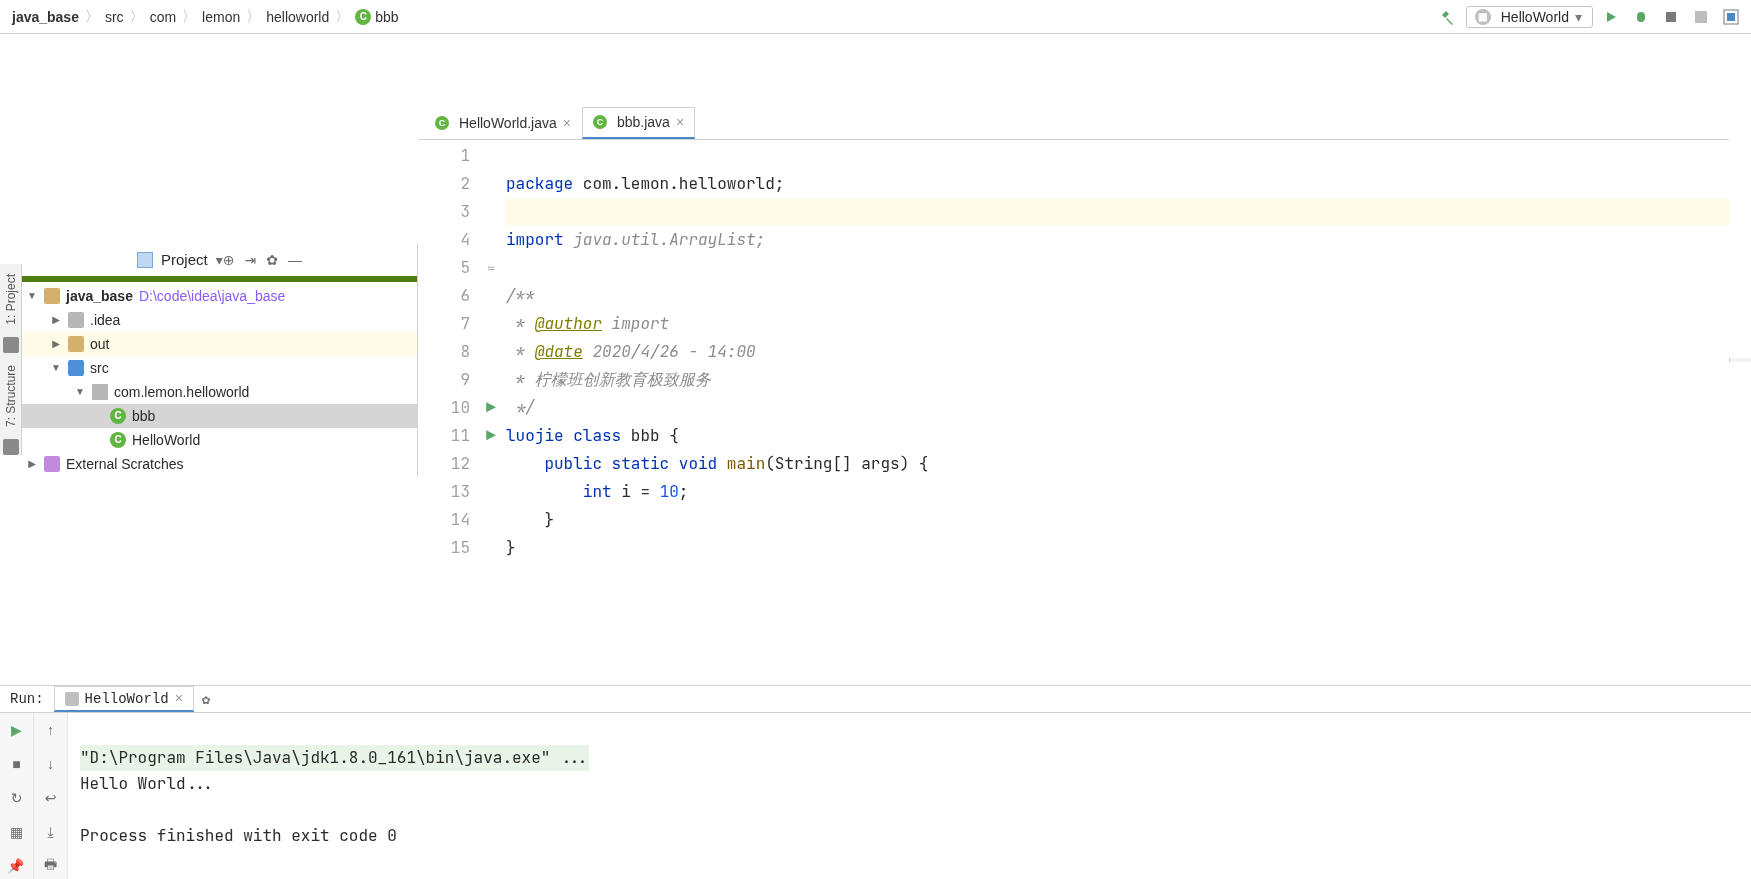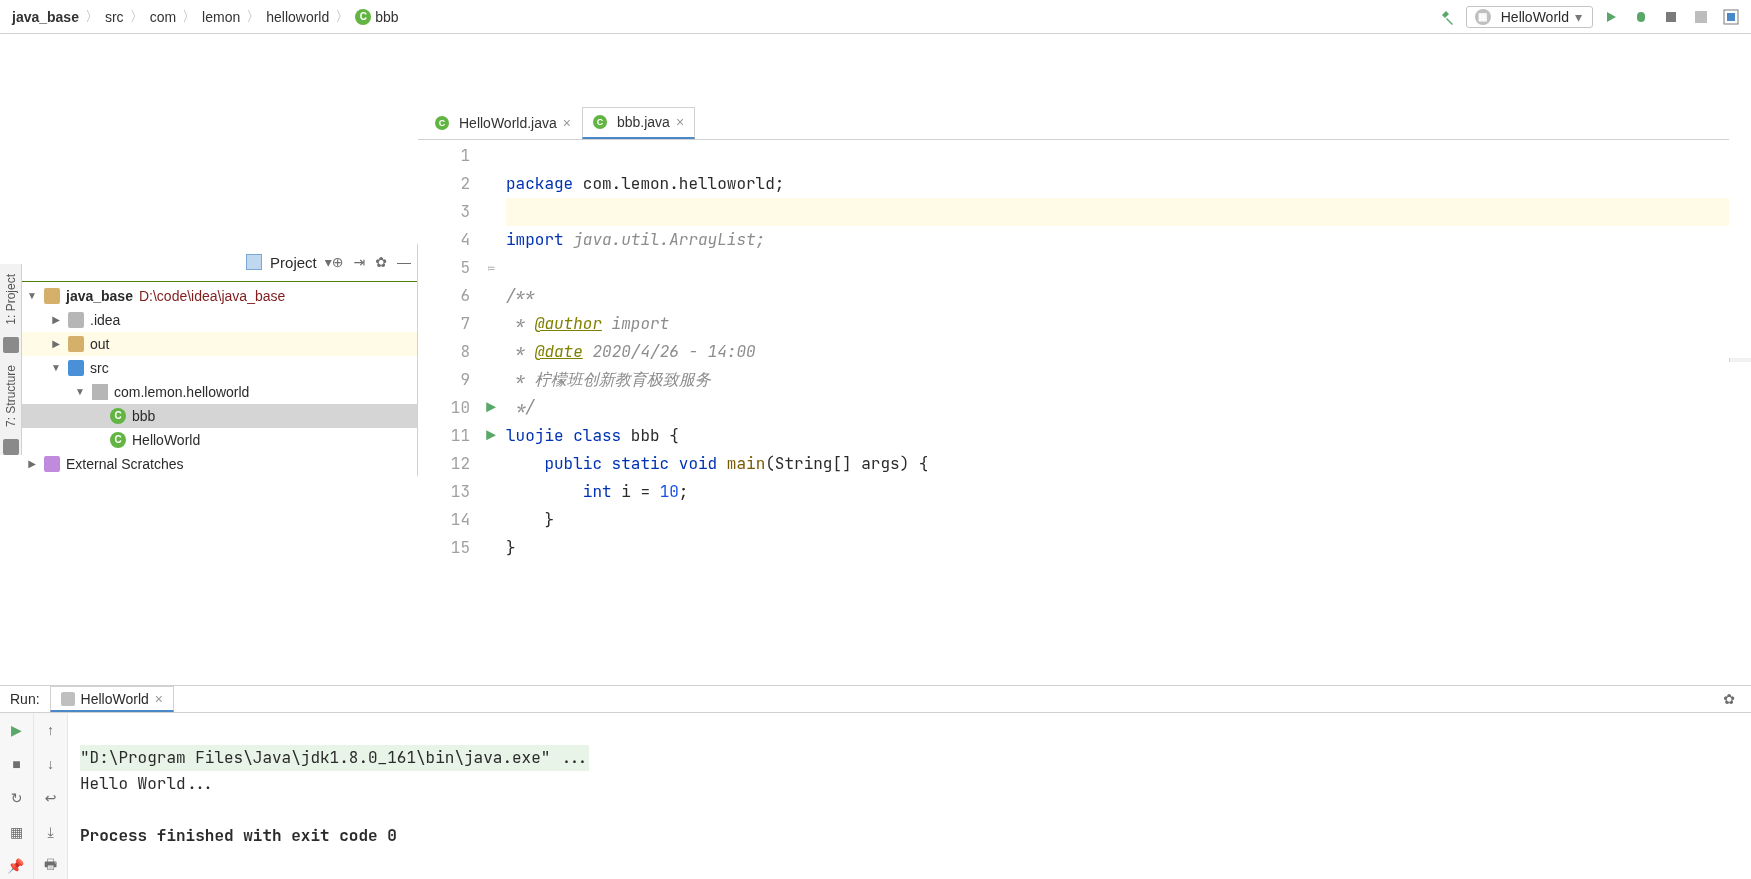--- a/index.html
+++ b/index.html
@@ -24,21 +24,21 @@
 
   
   #main { height:calc(100% - 34px - 194px); }
   #left-stripe, #right-stripe { width:22px; background:#f2f2f2; border-right:1px solid #d1d1d1; flex-direction:column; align-items:center; padding-top:4px; gap:6px; }
   #right-stripe { border-right:none; border-left:1px solid #d1d1d1; }
   .stripe-lbl { writing-mode:vertical-rl; transform:rotate(180deg); font-size:12px; color:#555; padding:6px 0; cursor:pointer; }
   .stripe-ic { width:16px; height:16px; background:#8a8a8a; border-radius:2px; }
 
   
   #proj-panel { width:396px; border-right:1px solid #d1d1d1; }
-  #proj-head { height:38px; border-bottom:1px solid #4d7c0f; padding:0 6px; justify-content:flex-end; }
+  #proj-head { height:38px; border-bottom:6px solid #4d7c0f; padding:0 6px; justify-content:center; }
   #proj-head .left { gap:8px; }
   #proj-head .title { font-size:15px; }
   #proj-head .caret { color:#6e6e6e; }
   #proj-head .tools { gap:10px; color:#6e6e6e; }
   #proj-head .tools span { cursor:pointer; }
 
   #tree { flex:1; overflow:auto; padding-top:2px; }
   .node { height:24px; display:flex; align-items:center; gap:6px; padding-right:6px; cursor:pointer; }
   .node .arrow { width:12px; text-align:center; color:#6e6e6e; font-size:10px; }
   .node.sel { background:#d5d5d5; }
@@ -46,21 +46,21 @@
   .fi { width:16px; height:16px; display:inline-flex; align-items:center; justify-content:center; border-radius:2px; font-size:10px; }
   .fi.folder { background:#d5b06b; }
   .fi.folder.gray { background:#b6b6b6; }
   .fi.src    { background:#4a90d9; }
   .fi.pkg    { background:#b6b6b6; border-radius:0; }
   .fi.cls    { background:#62b543; border-radius:50%; color:#fff; font-weight:bold; }
   .fi.iml    { background:#d98b4a; }
   .fi.lib    { background:#c08bdc; }
   .fi.scr    { background:#7aaad4; border-radius:50%; }
   .txt-bold { font-weight:bold; }
-  .txt-dim  { color:#7f1d1d; }
+  .txt-dim  { color:#8b5cf6; }
 
   
   #editor-area { flex:1; min-width:0; }
   #tabs { height:38px; border-bottom:1px solid #d1d1d1; align-items:flex-end; padding-left:6px; }
   .tab { height:32px; display:flex; align-items:center; gap:6px; padding:0 10px; border:1px solid transparent; border-bottom:none; cursor:pointer; color:#333; }
   .tab .close { color:#999; font-size:14px; }
   .tab.active { border-color:#d1d1d1; background:#fff; border-bottom:2px solid #4a88c7; font-weight:500; }
   .tab .class-icon { width:14px; height:14px; font-size:9px; }
 
   #code-wrap { flex:1; display:flex; overflow:hidden; font-family:"JetBrains Mono","Consolas",monospace; font-size:16px; line-height:28px; }
@@ -72,34 +72,34 @@
   #code { flex:1; padding:2px 0 0 4px; white-space:pre; color:#2b2b2b; }
   .kw  { color:#0033b3; }
   .ann { color:#808000; text-decoration:underline; }
   .cm  { color:#8c8c8c; font-style:italic; }
   .num { color:#1750eb; }
   .fn  { color:#7a5a00; }
   .line-hi { background:#fffbe6; display:inline-block; width:100%; }
 
   
   #run-panel { height:194px; border-top:1px solid #d1d1d1; }
-  #run-head { height:32px; border-bottom:1px solid #d1d1d1; padding:0 10px; justify-content:space-between; }
+  #run-head { height:32px; border-bottom:1px solid #d1d1d1; padding:0 10px; justify-content:flex-start;font-family:Liberation Mono, monospace; }
   #run-head .left { gap:10px; }
   .run-tab { height:26px; display:flex; align-items:center; gap:6px; padding:0 10px; border:1px solid #d1d1d1; border-bottom:2px solid #4a88c7; background:#fff; cursor:pointer; }
   .run-tab .close { color:#999; }
   .run-tab .hw-ic { width:14px; height:14px; background:#bfbfbf; border-radius:2px; }
   #run-body { flex:1; display:flex; }
   #run-gutL { width:34px; background:#f7f7f7; border-right:1px solid #e6e6e6; display:flex; flex-direction:column; align-items:center; padding-top:8px; gap:16px; }
   #run-gutR { width:34px; background:#f7f7f7; border-right:1px solid #e6e6e6; display:flex; flex-direction:column; align-items:center; padding-top:8px; gap:16px; }
   .rg { width:18px; height:18px; color:#6e6e6e; display:flex; align-items:center; justify-content:center; cursor:pointer; }
   .rg.green { color:#59a869; }
   #console { flex:1; font-family:"JetBrains Mono","Consolas",monospace; font-size:16px; line-height:26px; padding:6px 12px; white-space:pre; }
   .con-cmd { background:#e8f4e8; display:inline-block; }
   .con-hdr { color:#2b2b2b; }
-  .con-ok  { color:#2b2b2b;font-weight:bold; }
+  .con-ok  { color:#2b2b2b; }
 </style>
 </head>
 <body>
 
 <div id="crumb-bar" class="row">
   <div id="crumbs" class="row">
     <span class="crumb first">java_base</span>
       <span class="chev">〉</span>
     <span class="crumb">src</span>
       <span class="chev">〉</span>

